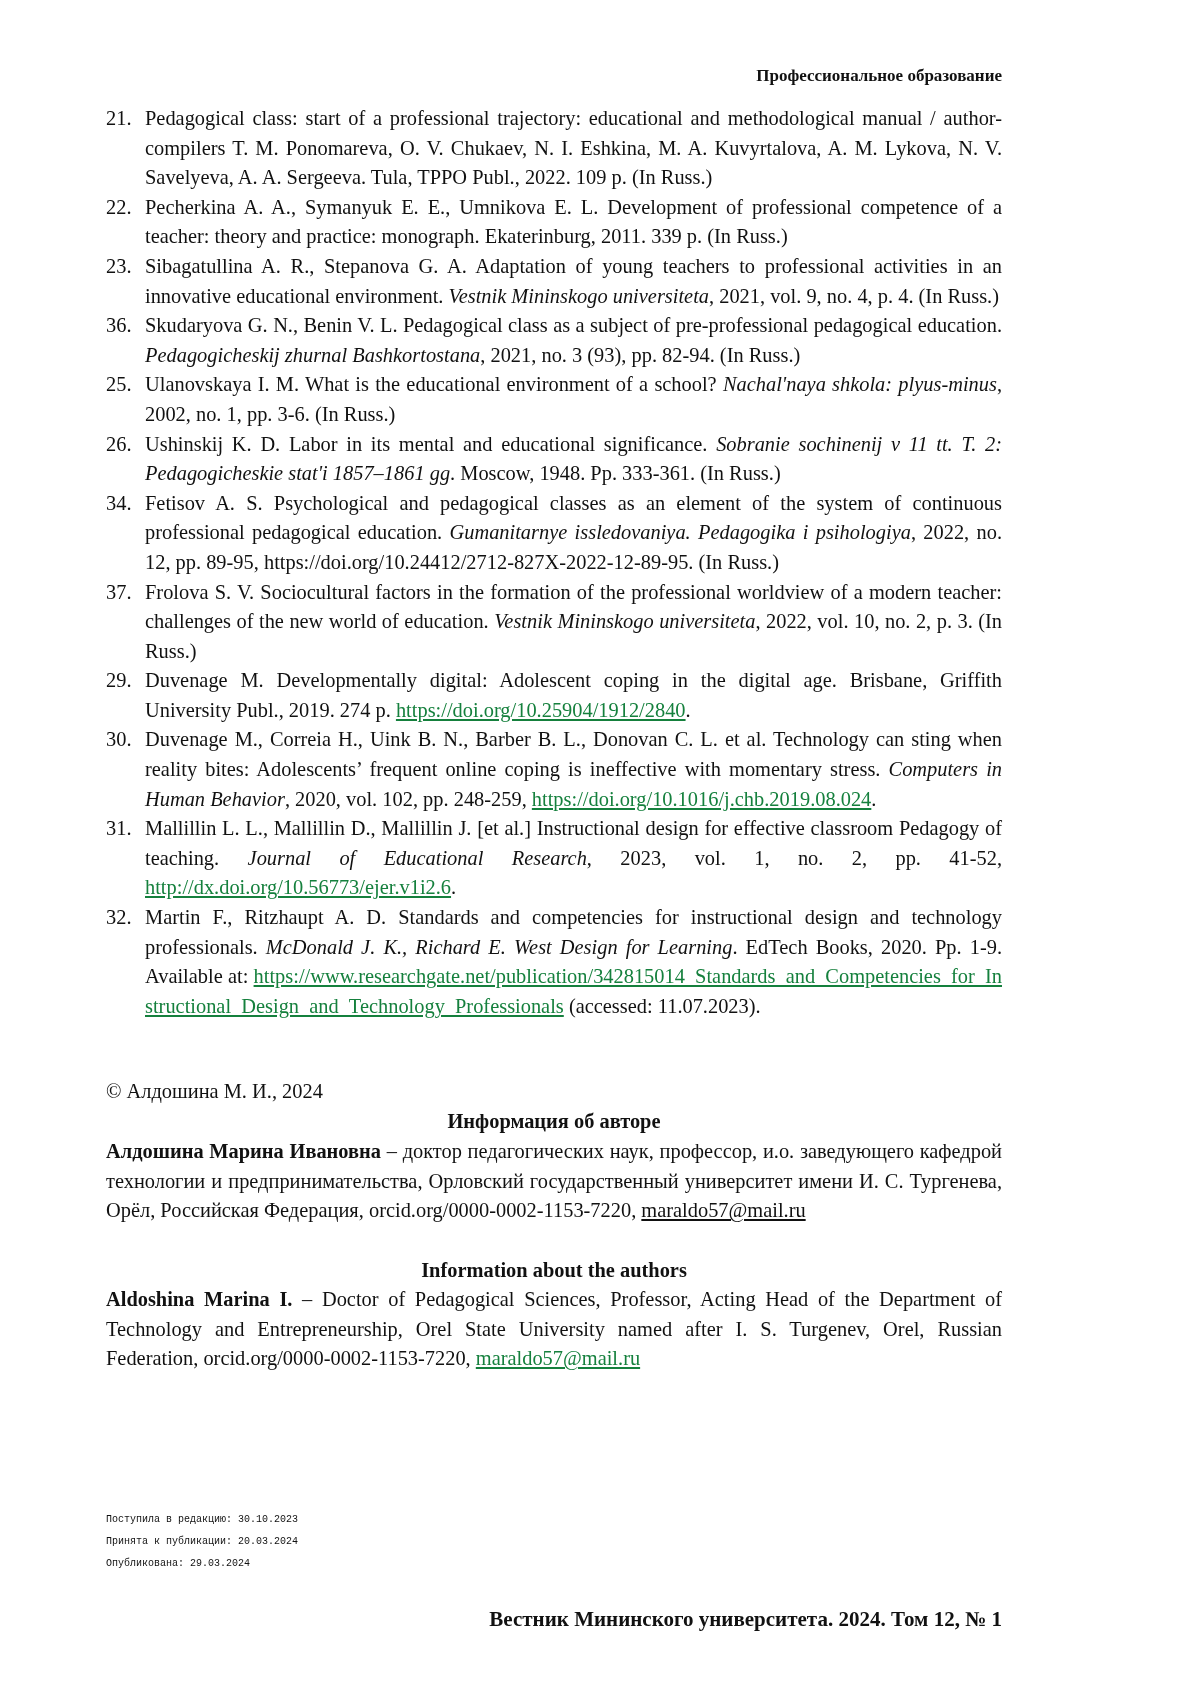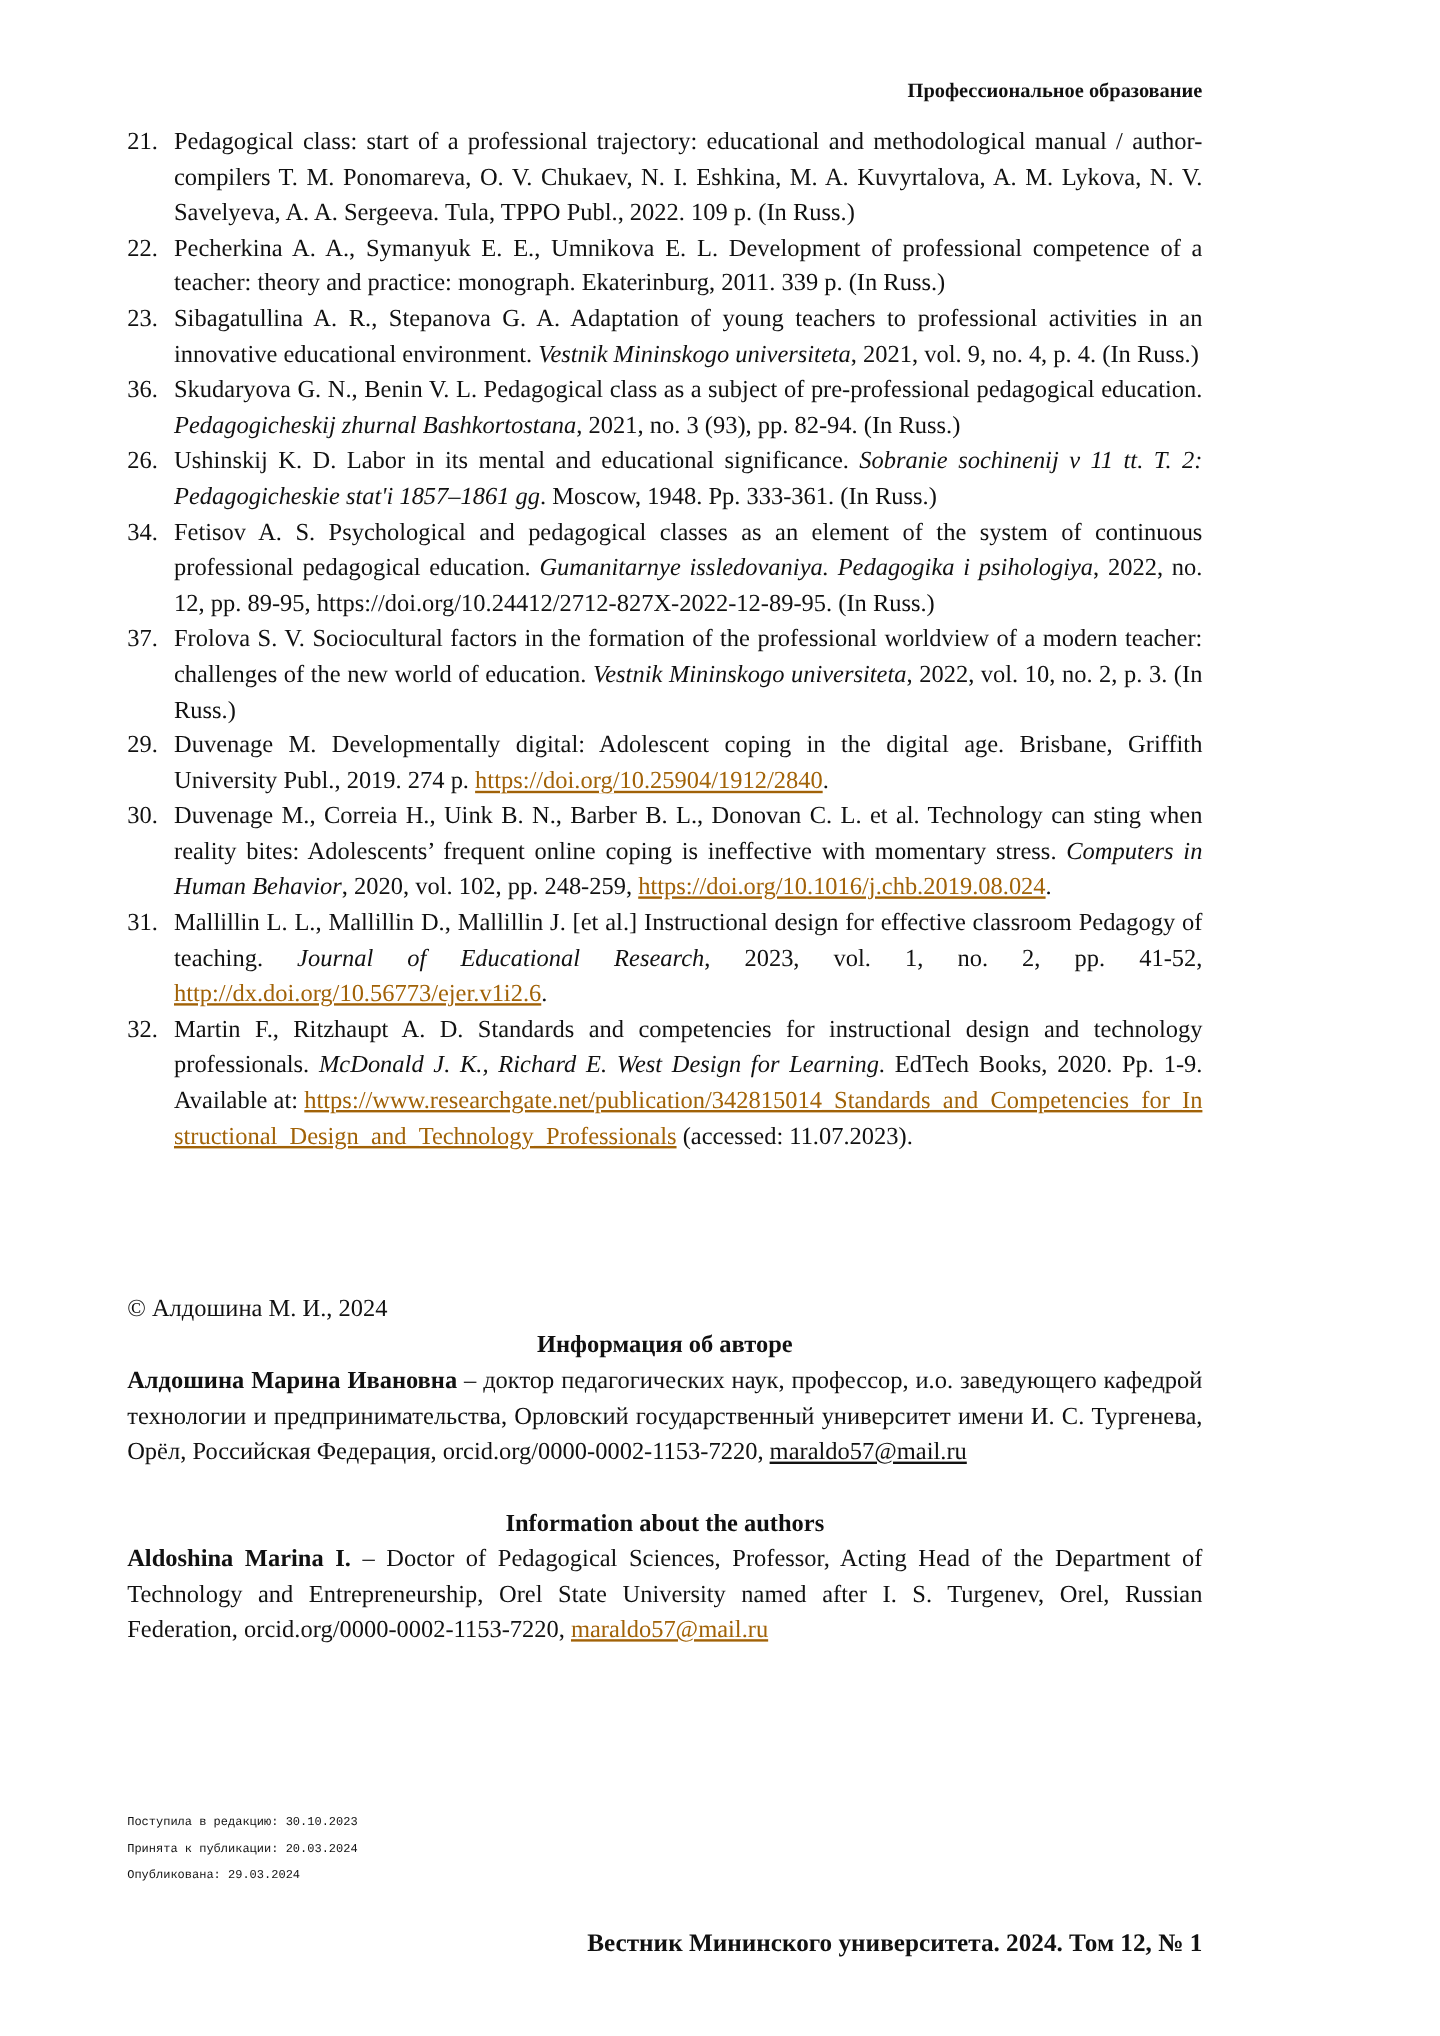--- a/index.html
+++ b/index.html
@@ -3,21 +3,21 @@
   <meta charset="utf-8">
   <style>
     html, body { margin: 0; padding: 0; background: #ffffff; }
     body { width: 1200px; height: 1697px; position: relative; overflow: hidden;
       font-family: "Liberation Serif", "DejaVu Serif", serif; color: #111111; }
     .running-head { position: absolute; top: 66px; right: 198px; font-weight: bold; font-size: 17px; }
     .refs { position: absolute; top: 104px; left: 106px; width: 896px; margin: 0; padding: 0; list-style: none;
       font-size: 20.4px; line-height: 29.6px; }
     .refs li { position: relative; padding-left: 39px; text-align: justify; text-align-last: left; }
     .refs li .num { position: absolute; left: 0; top: 0; }
-    a, .link { color: #a16207; text-decoration: underline; }
+    a, .link { color: #15803d; text-decoration: underline; }
     .email-plain { color: #111111; text-decoration: underline; }
     i { font-style: italic; }
     .copyright { position: absolute; top: 1077px; left: 106px; font-size: 20.4px; line-height: 29.6px; }
     .section-title { position: absolute; left: 106px; width: 896px; text-align: center; font-weight: bold; font-size: 20.4px; line-height: 29.6px; }
     .author-block { position: absolute; left: 106px; width: 896px; font-size: 20.4px; line-height: 29.6px; text-align: justify; }
     .author-block b { font-weight: bold; }
     .dates { position: absolute; top: 1509px; left: 106px; font-size: 10px; line-height: 22px; font-family: Liberation Mono, monospace; }
     .footer { position: absolute; top: 1607px; right: 198px; font-weight: bold; font-size: 21px; }
   </style>
 </head>
@@ -34,20 +34,24 @@
     <span class="num">22.</span>
     <span>Pecherkina A. A., Symanyuk E. E., Umnikova E. L. Development of professional competence of a teacher: theory and practice: monograph. Ekaterinburg, 2011. 339 p. (In Russ.)</span>
   </li>
   <li>
     <span class="num">23.</span>
     <span>Sibagatullina A. R., Stepanova G. A. Adaptation of young teachers to professional activities in an innovative educational environment. </span><i>Vestnik Mininskogo universiteta</i><span>, 2021, vol. 9, no. 4, p. 4. (In Russ.)</span>
   </li>
   <li>
     <span class="num">36.</span>
     <span>Skudaryova G. N., Benin V. L. Pedagogical class as a subject of pre-professional pedagogical education. </span><i>Pedagogicheskij zhurnal Bashkortostana</i><span>, 2021, no. 3 (93), pp. 82-94. (In Russ.)</span>
+  </li>
+  <li>
+    <span class="num">25.</span>
+    <span>Ulanovskaya I. M. What is the educational environment of a school? </span><i>Nachal'naya shkola: plyus-minus</i><span>, 2002, no. 1, pp. 3-6. (In Russ.)</span>
   </li>
   <li>
     <span class="num">26.</span>
     <span>Ushinskij K. D. Labor in its mental and educational significance. </span><i>Sobranie sochinenij v 11 tt. T. 2: Pedagogicheskie stat'i 1857–1861 gg</i><span>. Moscow, 1948. Pp. 333-361. (In Russ.)</span>
   </li>
   <li>
     <span class="num">34.</span>
     <span>Fetisov A. S. Psychological and pedagogical classes as an element of the system of continuous professional pedagogical education. </span><i>Gumanitarnye issledovaniya. Pedagogika i psihologiya</i><span>, 2022, no. 12, pp. 89-95, https://doi.org/10.24412/2712-827X-2022-12-89-95. (In Russ.)</span>
   </li>
   <li>

